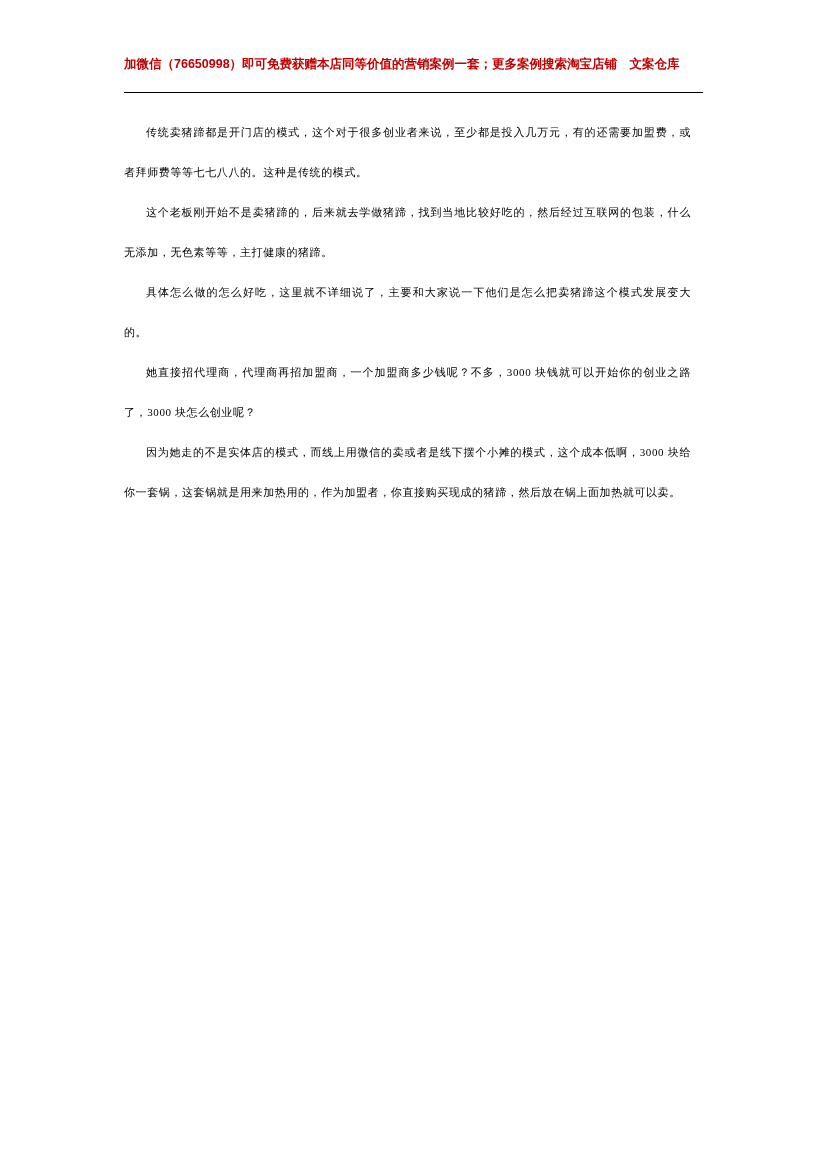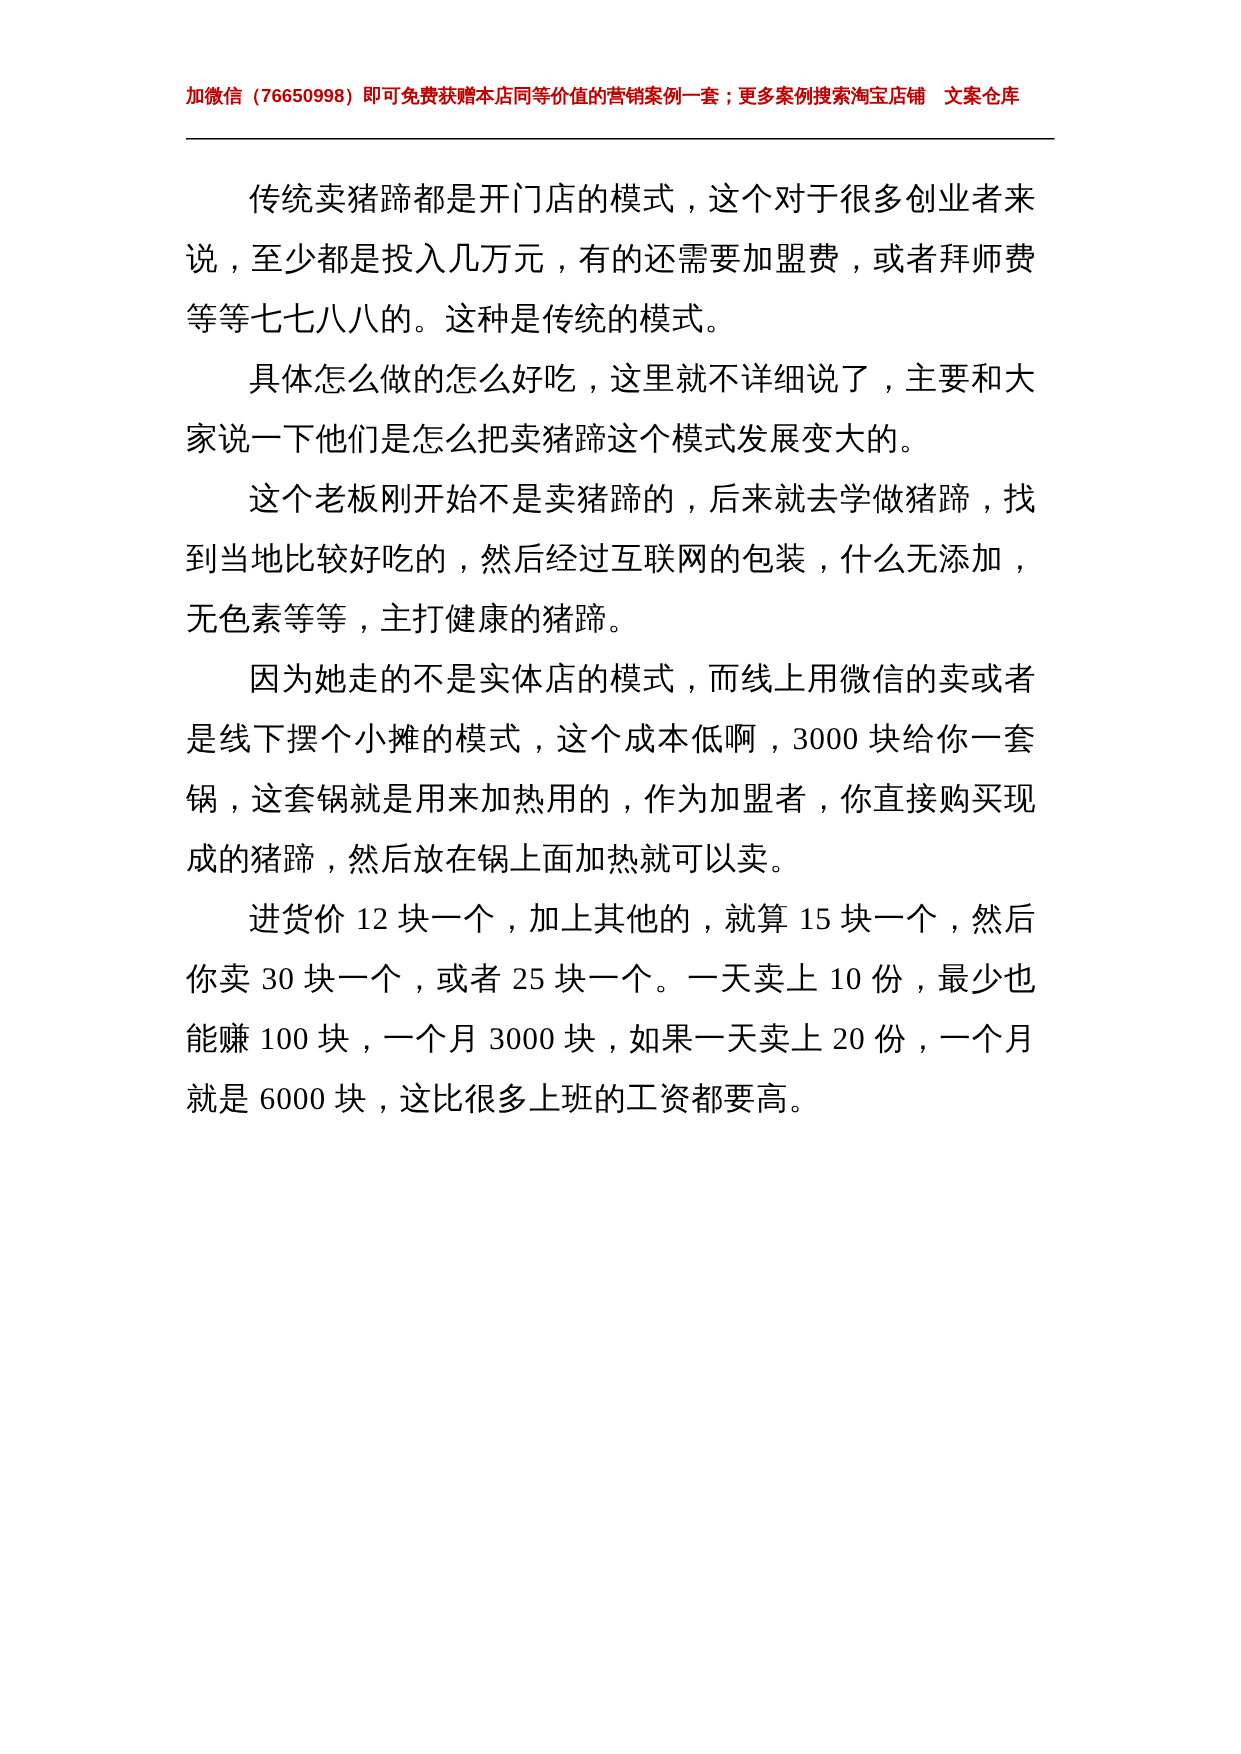--- a/index.html
+++ b/index.html
@@ -44,40 +44,40 @@
     height: 1px;
     background: #000000;
   }
   .content {
     position: absolute;
     top: 112px;
     left: 124px;
     width: 580px;
   }
   .para {
-    font-size: 21px;
+    font-size: 11px;
     line-height: 40px;
     text-align: justify;
     text-justify: inter-ideograph;
     margin: 0 13px 0 0;
     text-indent: 2em;
     letter-spacing: 0.6px;
     word-break: break-all;
   }
 </style>
 </head>
 <body>
 
 <div class="page">
 
   <div class="header">加微信（76650998）即可免费获赠本店同等价值的营销案例一套；更多案例搜索淘宝店铺　文案仓库</div>
 
   <div class="header-rule"></div>
 
   <div class="content">
     <p class="para">传统卖猪蹄都是开门店的模式，这个对于很多创业者来说，至少都是投入几万元，有的还需要加盟费，或者拜师费等等七七八八的。这种是传统的模式。</p>
+    <p class="para">这个老板刚开始不是卖猪蹄的，后来就去学做猪蹄，找到当地比较好吃的，然后经过互联网的包装，什么无添加，无色素等等，主打健康的猪蹄。</p>
     <p class="para">具体怎么做的怎么好吃，这里就不详细说了，主要和大家说一下他们是怎么把卖猪蹄这个模式发展变大的。</p>
-    <p class="para">这个老板刚开始不是卖猪蹄的，后来就去学做猪蹄，找到当地比较好吃的，然后经过互联网的包装，什么无添加，无色素等等，主打健康的猪蹄。</p>
+    <p class="para">她直接招代理商，代理商再招加盟商，一个加盟商多少钱呢？不多，3000 块钱就可以开始你的创业之路了，3000 块怎么创业呢？</p>
     <p class="para">因为她走的不是实体店的模式，而线上用微信的卖或者是线下摆个小摊的模式，这个成本低啊，3000 块给你一套锅，这套锅就是用来加热用的，作为加盟者，你直接购买现成的猪蹄，然后放在锅上面加热就可以卖。</p>
-    <p class="para">进货价 12 块一个，加上其他的，就算 15 块一个，然后你卖 30 块一个，或者 25 块一个。一天卖上 10 份，最少也能赚 100 块，一个月 3000 块，如果一天卖上 20 份，一个月就是 6000 块，这比很多上班的工资都要高。</p>
   </div>
 
 </div>
 
 </body></html>

